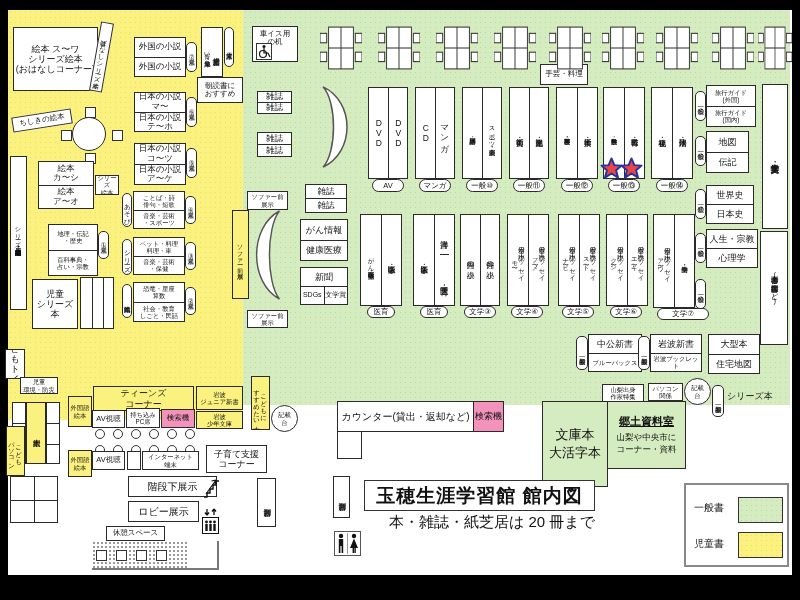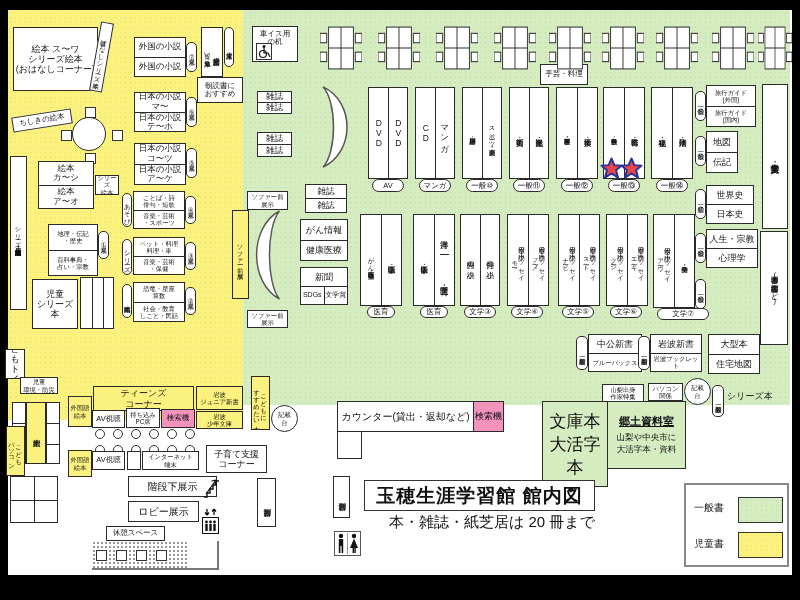--- a/index.html
+++ b/index.html
@@ -340,21 +340,21 @@
       <use href="#star-sym"></use>
     </svg>
 
   <div class="a bx rows tiny" style="left:706px;top:85px;width:50px;height:42px">
     <div class="row">旅行ガイド
 (外国)</div><div class="row">旅行ガイド
 (国内)</div>
   </div>
   <div class="a vtag" style="left:695px;top:91px;width:11px;height:30px">一般⑮</div>
 
-  <div class="a bx rows" style="left:706px;top:131px;width:32px;height:42px;font-size:9px">
+  <div class="a bx rows" style="left:706px;top:131px;width:43px;height:42px;font-size:9px">
     <div class="row">地図</div><div class="row">伝記</div>
   </div>
   <div class="a vtag" style="left:695px;top:136px;width:11px;height:30px">一般⑯</div>
 
   <div class="a bx v" style="left:762px;top:84px;width:26px;height:145px;font-size:9px">文学全集・叢書</div>
 
   <div class="a bx rows" style="left:706px;top:185px;width:48px;height:39px;font-size:9px">
     <div class="row">世界史</div><div class="row">日本史</div>
   </div>
   <div class="a vtag" style="left:695px;top:189px;width:11px;height:30px">一般⑰</div>
@@ -446,26 +446,26 @@
   <div class="a nb" style="left:727px;top:389px;width:46px;height:14px;font-size:9px">シリーズ本</div>
 
   <div class="a bx" style="left:337px;top:401px;width:137px;height:31px;font-size:10px">カウンター(貸出・返却など)</div>
   <div class="a bx pink" style="left:473px;top:401px;width:31px;height:31px;font-size:9px">検索機</div>
   <div class="a bx" style="left:337px;top:431px;width:25px;height:28px"></div>
   <div class="a bx circle tiny" style="left:271px;top:405px;width:27px;height:27px">記載
 台</div>
   <div class="a ybx v tiny" style="left:251px;top:376px;width:19px;height:54px">こどもに
 すすめたい本</div>
 
-  <div class="a gbx" style="left:542px;top:401px;width:66px;height:86px;font-size:17px">文庫本
+  <div class="a gbx" style="left:542px;top:401px;width:66px;height:86px;font-size:13px">文庫本
 大活字本</div>
   <div class="a gbx" style="left:607px;top:401px;width:79px;height:68px;flex-direction:column;gap:3px">
     <span style="font-size:11px;font-weight:bold;text-decoration:underline">郷土資料室</span>
     <span style="font-size:8.5px">山梨や中央市に
-大活字本・資料</span>
+コーナー・資料</span>
   </div>
 
   <svg class="a" style="left:320px;top:25px" width="42" height="46" viewBox="0 0 44 44" preserveAspectRatio="none">
       <use href="#tbl-sym"></use>
     </svg>
   <svg class="a" style="left:378px;top:25px" width="42" height="46" viewBox="0 0 44 44" preserveAspectRatio="none">
       <use href="#tbl-sym"></use>
     </svg>
   <svg class="a" style="left:436px;top:25px" width="42" height="46" viewBox="0 0 44 44" preserveAspectRatio="none">
       <use href="#tbl-sym"></use>

